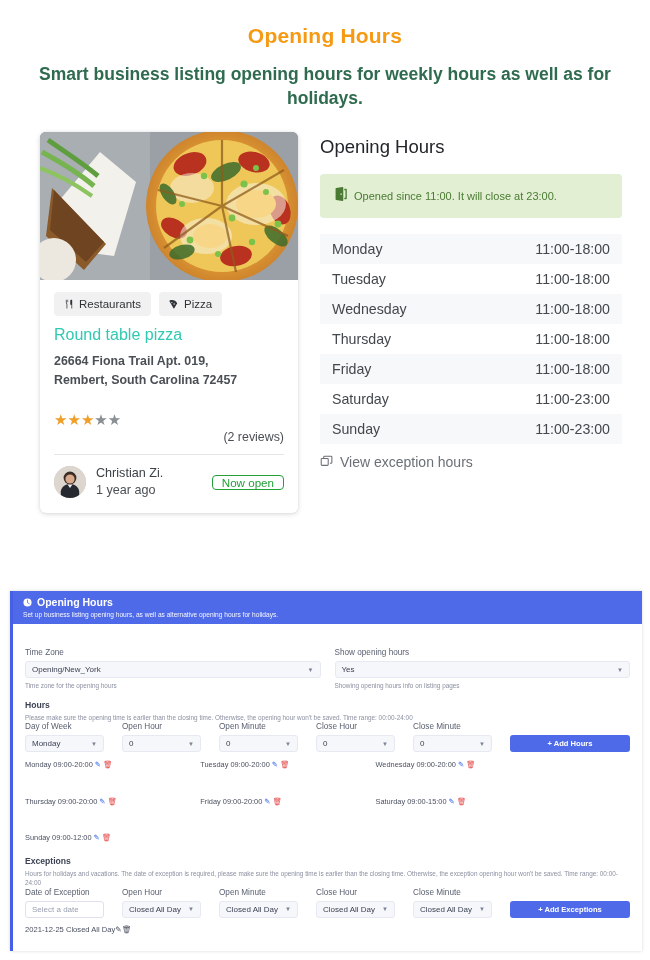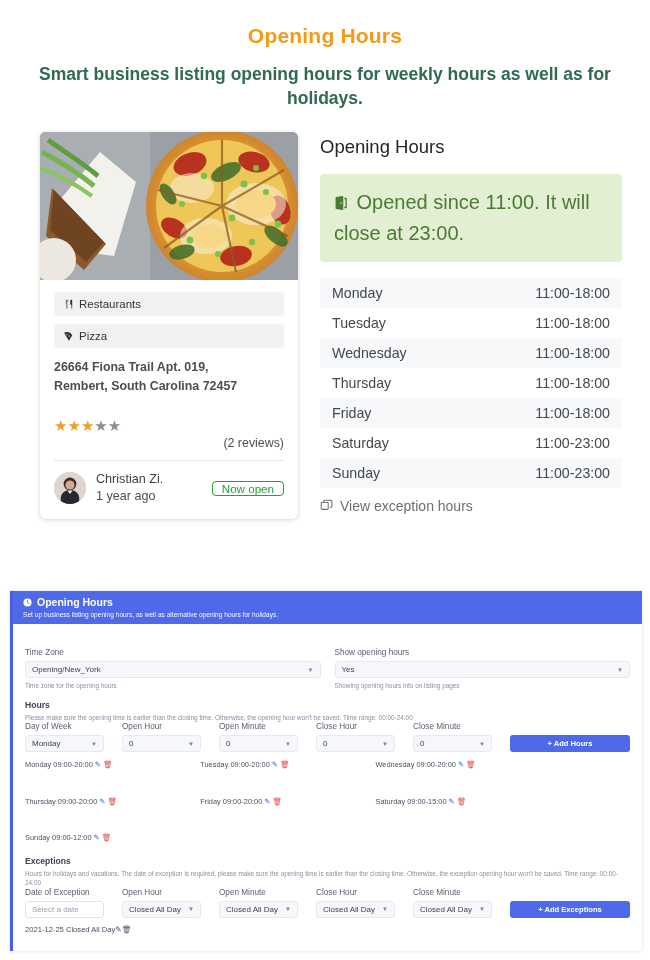--- a/index.html
+++ b/index.html
@@ -48,21 +48,21 @@
     flex: 0 0 auto;
   }
   .card-photo {
     height: 148px;
     position: relative;
     overflow: hidden;
     background: #8d9197;
   }
   .card-photo svg { display:block; width:100%; height:100%; }
   .card-body { padding: 12px 14px 14px 14px; }
-  .tag-row { display: flex; gap: 8px; margin-bottom: 10px; flex-direction: column; }
+  .tag-row { display: flex; gap: 8px; margin-bottom: 10px; }
   .tag {
     background: #f1f1f1;
     color: #2f3337;
     font-size: 11.5px;
     padding: 6px 10px;
     border-radius: 4px;
     display: inline-flex;
     align-items: center;
     gap: 5px;
     white-space: nowrap;
@@ -110,21 +110,21 @@
     font-size: 18.5px;
     color: #22262a;
     margin: 0 0 16px 0;
     font-weight: normal;
   }
   .status-box {
     background: #e2efd3;
     border-radius: 4px;
     padding: 13px 14px;
     color: #4a7a33;
-    font-size: 20px;
+    font-size: 11px;
     line-height: 1.55;
     margin-bottom: 16px;
   }
   .status-box .door-ico { margin-right: 3px; }
   .hours-table { border-top: 0; }
   .hr-row {
     display: flex;
     justify-content: space-between;
     align-items: center;
     padding: 7px 12px;
@@ -318,20 +318,21 @@
           <span class="tag">
             <span class="t-ico">
               <svg class="ic" width="10" height="10" viewBox="0 0 16 16" fill="#2f3337">
                   <path d="M1.2 2.3c4.6-1.9 9.8 0 12 4.5L8.4 14.8c-.3.5-1 .4-1.2-.1L.7 3.4c-.2-.4 0-.9.5-1.1zm3.4 2.4a1 1 0 1 0 0 2 1 1 0 0 0 0-2zm3.6 2.1a1.1 1.1 0 1 0 0 2.2 1.1 1.1 0 0 0 0-2.2z"></path>
                 </svg>
             </span>
             <span>Pizza</span>
           </span>
         </div>
 
+        <div class="listing-name">Round table pizza</div>
 
         <div class="addr">
           <div>26664 Fiona Trail Apt. 019,</div>
           <div>Rembert, South Carolina 72457</div>
         </div>
 
         <div class="stars">
           <span class="star-on">★</span><span class="star-on">★</span><span class="star-on">★</span><span class="star-off">★</span><span class="star-off">★</span>
         </div>
         <div class="reviews">(2 reviews)</div>

